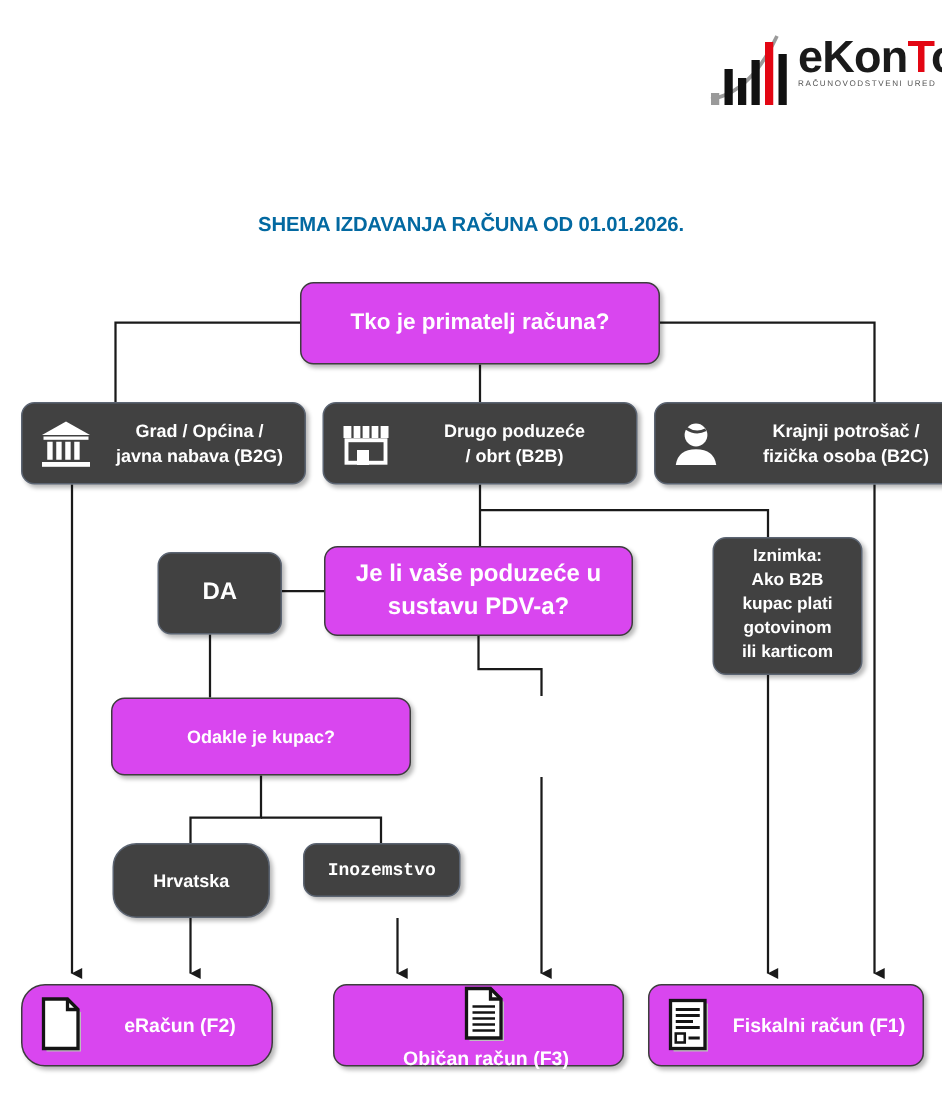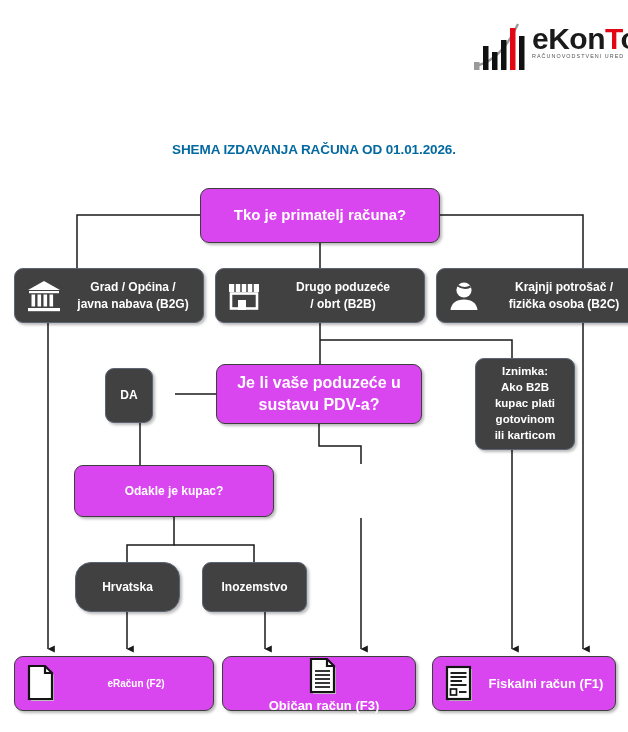--- a/index.html
+++ b/index.html
@@ -54,28 +54,28 @@
   .node .txt { padding:0 6px; }
   .ic {
     flex:0 0 auto; display:flex; align-items:center; justify-content:center;
   }
 
   
   #n-root    { left:200px; top:188px; width:240px; height:55px; font-size:15px; }
   #n-b2g     { left:14px;  top:268px; width:190px; height:55px; font-size:12px; }
   #n-b2b     { left:215px; top:268px; width:210px; height:55px; font-size:12px; }
   #n-b2c     { left:436px; top:268px; width:212px; height:55px; font-size:12px; }
-  #n-da      { left:105px; top:368px; width:48px;  height:55px; font-size:12px; }
+  #n-da      { left:105px; top:368px; width:83px;  height:55px; font-size:16px; }
   #n-pdv     { left:216px; top:364px; width:206px; height:60px; font-size:16px; }
   #n-iznimka { left:462px; top:358px; width:100px; height:92px; font-size:11.5px;margin-left:13px; }
   #n-odakle  { left:74px;  top:465px; width:200px; height:52px; font-size:12px;text-align:center; }
   #n-ne      { left:326px; top:464px; width:70px;  height:54px; font-size:12px; }
   #n-hrv     { left:75px;  top:562px; width:105px; height:50px; font-size:12px;border-radius:16px; }
-  #n-ino     { left:202px; top:562px; width:105px; height:50px; font-size:12px; }
-  #n-f2      { left:14px;  top:656px; width:200px; height:55px; font-size:10px; }
+  #n-ino     { left:202px; top:562px; width:105px; height:36px; font-size:12px;font-family:Liberation Mono, monospace; }
+  #n-f2      { left:14px;  top:656px; width:168px; height:55px; font-size:13px;border-radius:16px; }
   #n-f3      { left:222px; top:656px; width:194px; height:55px; font-size:13px;flex-direction:column; }
   #n-f1      { left:432px; top:656px; width:184px; height:55px; font-size:13px; }
 
   .node.withicon { justify-content:space-between; padding-left:10px; }
   .node.withicon .txt { flex:1 1 auto; text-align:center; }
 </style>
 </head>
 <body>
 
 <div id="page">

